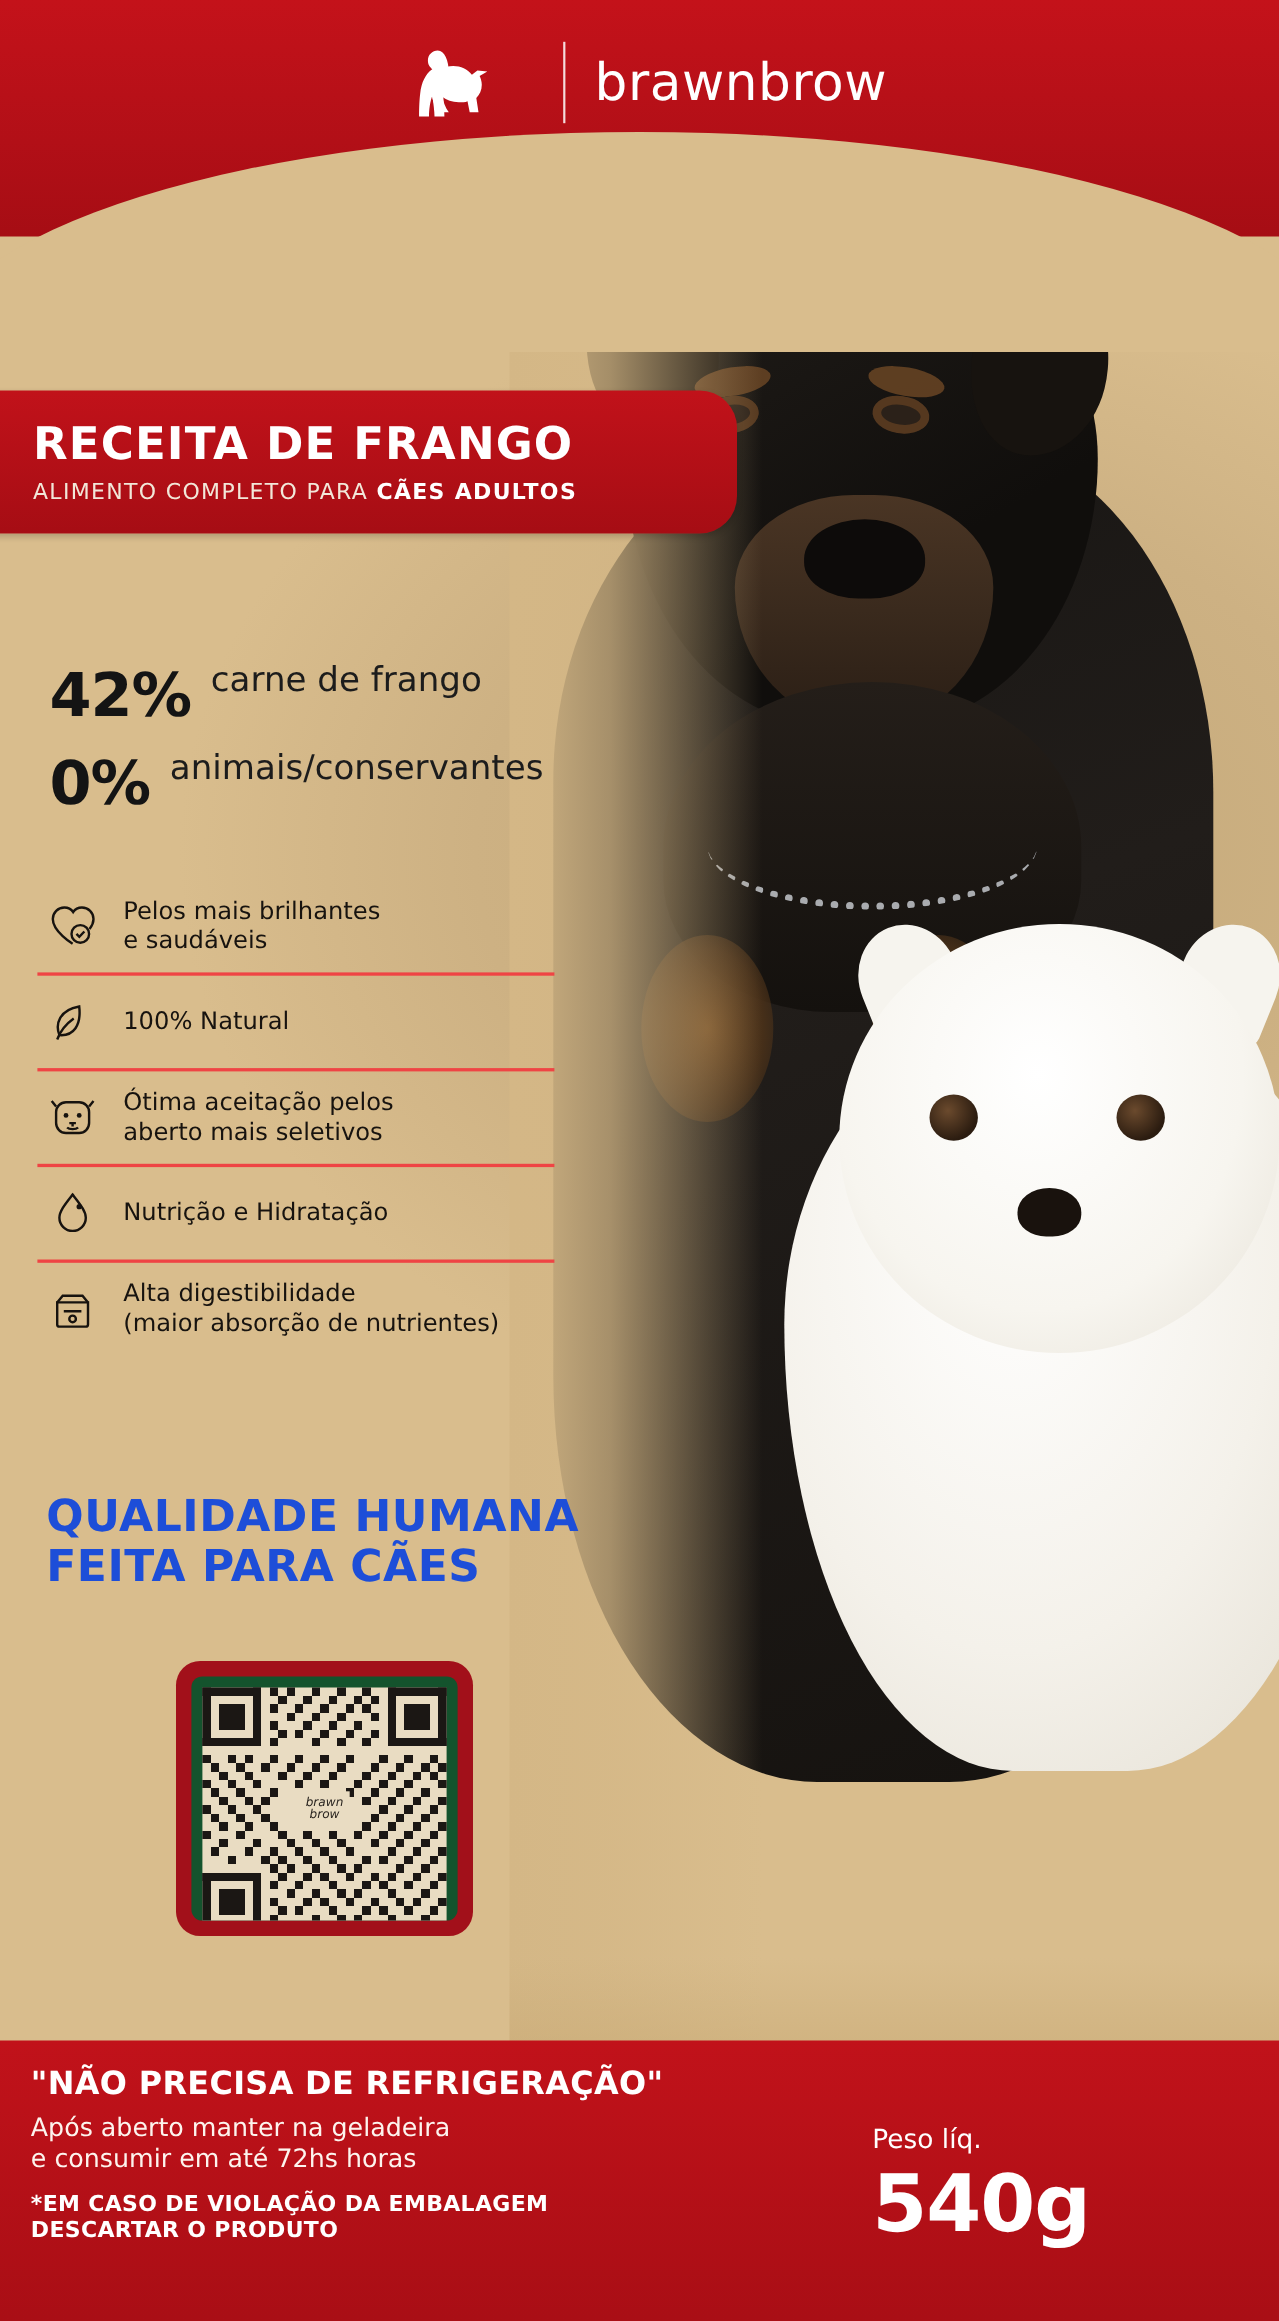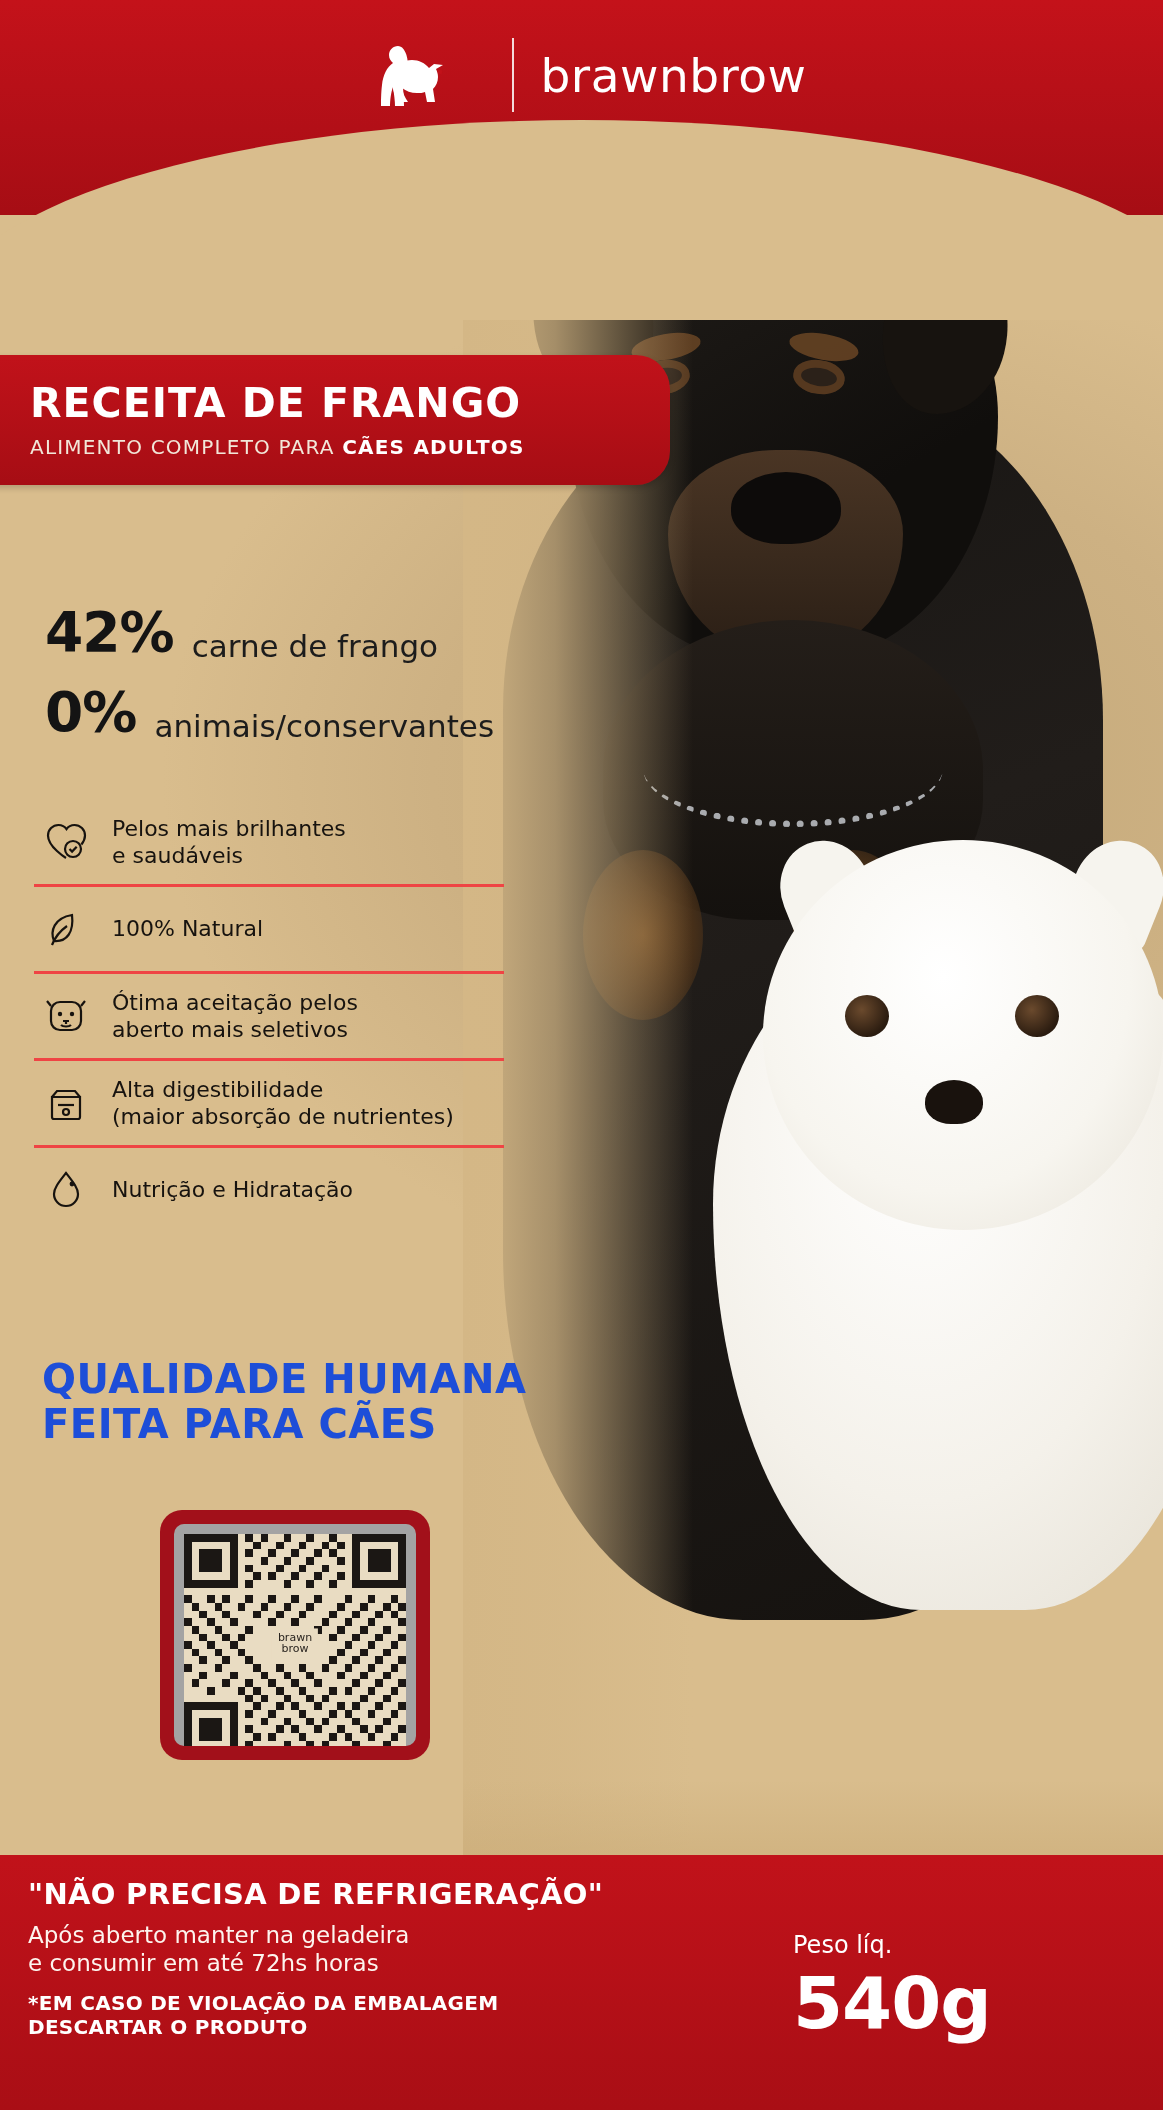--- a/index.html
+++ b/index.html
@@ -267,21 +267,21 @@
     color: #f2e7d9;
     font-size: 20px;
     letter-spacing: 1.2px;
     font-family: "DejaVu Sans", sans-serif;
   }
   .title-badge .sub b { color: #ffffff; font-weight: 700; }
 
   .stats { position: absolute; left: 45px; top: 600px; width: 540px; }
   .stat-row {
     display: flex;
-    align-items: flex-end;
+    align-items: flex-start;
     gap: 18px;
     margin-bottom: 16px;
   }
   .stat-num {
     font-size: 55px;
     font-weight: 700;
     color: #141414;
     font-family: "DejaVu Sans", sans-serif;
     letter-spacing: -1px;
   }
@@ -341,24 +341,25 @@
     width: 270px;
     height: 250px;
     background: #a2101a;
     border-radius: 22px;
     padding: 14px;
     box-sizing: border-box;
   }
   .qr-inner {
     width: 100%;
     height: 100%;
-    background: #a3a3a3;
+    background: #14532d;
     border-radius: 10px;
     position: relative;
     overflow: hidden;
+    font-style: italic;
   }
   .qr-canvas { position: absolute; inset: 10px; }
   .qr-center-label {
     position: absolute;
     left: 50%; top: 54%;
     transform: translate(-50%,-50%);
     background: #e9dcc2;
     padding: 4px 6px;
     font-size: 11px;
     line-height: 1.05;
@@ -525,41 +526,41 @@
         </div>
         <div class="feature-text">
           <div>Ótima aceitação pelos</div>
           <div>aberto mais seletivos</div>
         </div>
       </div>
 
       <div class="feature">
         <div class="feature-icon">
           <svg viewBox="0 0 48 48" width="48" height="48" fill="none" stroke="#17130f" stroke-width="2.2">
+            <path d="M24 7c7 9 12 15 12 21a12 12 0 0 1-24 0c0-6 5-12 12-21z"></path>
+            <circle cx="30" cy="18" r="2.4" fill="#17130f" stroke="none"></circle>
+          </svg>
+        </div>
+        <div class="feature-text">
+          <div>Nutrição e Hidratação</div>
+        </div>
+      </div>
+
+      <div class="feature">
+        <div class="feature-icon">
+          <svg viewBox="0 0 48 48" width="48" height="48" fill="none" stroke="#17130f" stroke-width="2.2">
             <path d="M10 18h28v20a2 2 0 0 1-2 2H12a2 2 0 0 1-2-2z"></path>
             <path d="M10 18l5-6h18l5 6"></path>
             <path d="M16 26h16"></path>
             <circle cx="24" cy="33" r="3"></circle>
           </svg>
         </div>
         <div class="feature-text">
           <div>Alta digestibilidade</div>
           <div>(maior absorção de nutrientes)</div>
-        </div>
-      </div>
-
-      <div class="feature">
-        <div class="feature-icon">
-          <svg viewBox="0 0 48 48" width="48" height="48" fill="none" stroke="#17130f" stroke-width="2.2">
-            <path d="M24 7c7 9 12 15 12 21a12 12 0 0 1-24 0c0-6 5-12 12-21z"></path>
-            <circle cx="30" cy="18" r="2.4" fill="#17130f" stroke="none"></circle>
-          </svg>
-        </div>
-        <div class="feature-text">
-          <div>Nutrição e Hidratação</div>
         </div>
       </div>
 
     </div>
 
     <div class="tagline">
       <div>QUALIDADE HUMANA</div>
       <div>FEITA PARA CÃES</div>
     </div>
 

